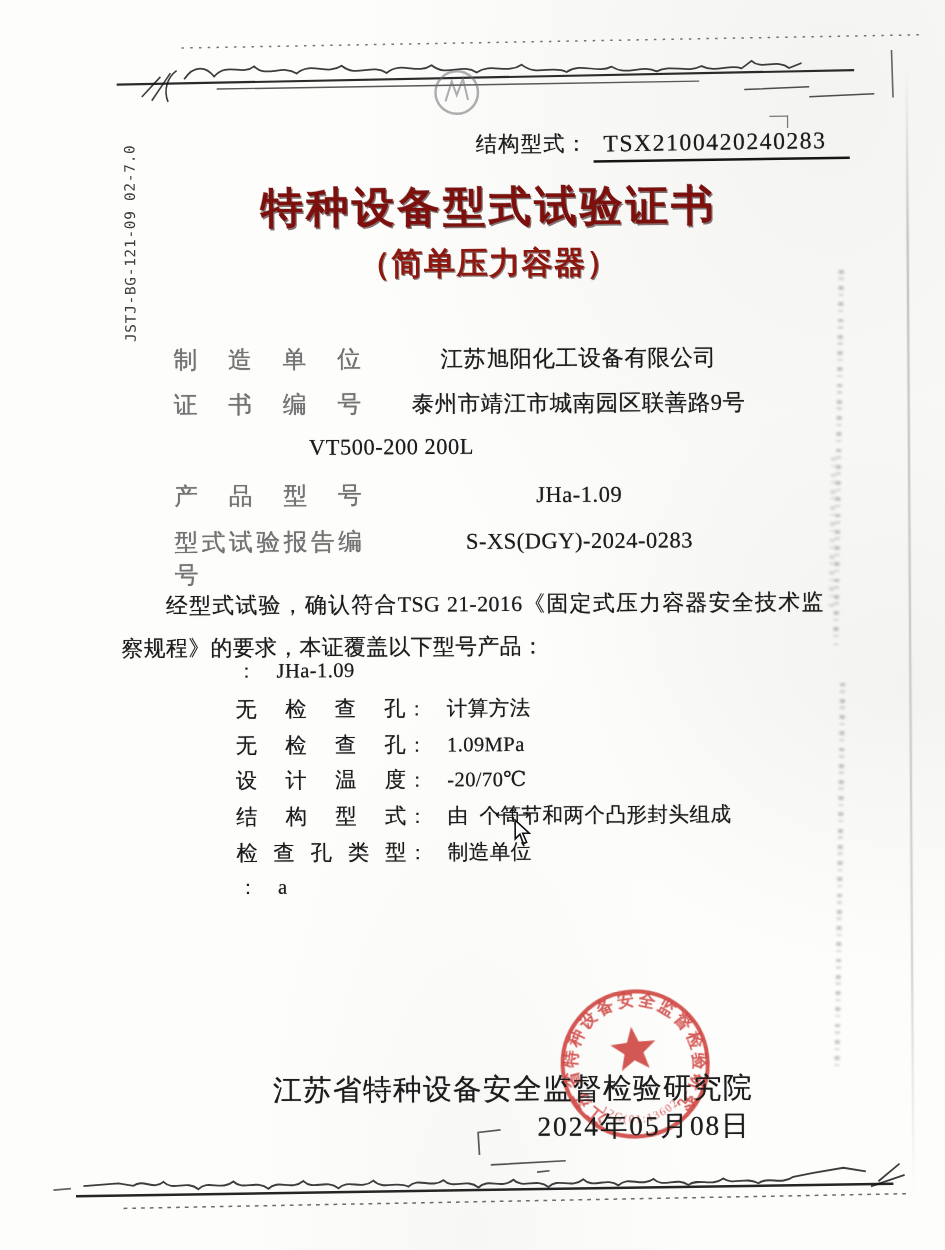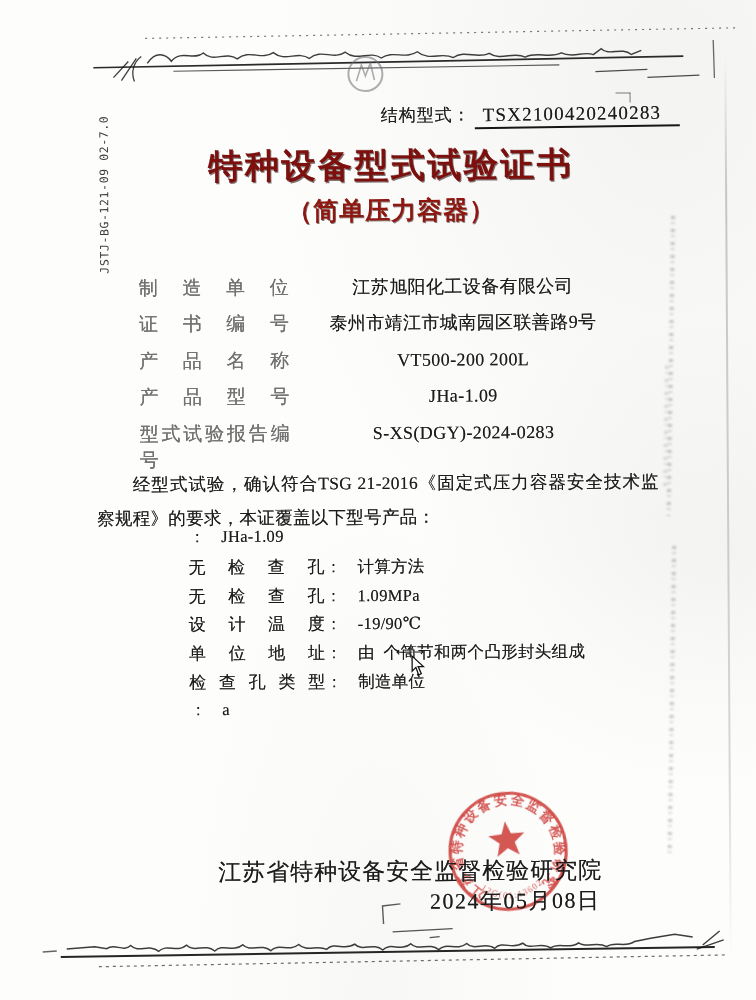--- a/index.html
+++ b/index.html
@@ -141,21 +141,20 @@
   <div class="fields">
     <div class="frow">
       <span class="flabel ink">制造单位</span>
       <span class="fvalue ink">江苏旭阳化工设备有限公司</span>
     </div>
     <div class="frow">
       <span class="flabel ink">证书编号</span>
       <span class="fvalue ink">泰州市靖江市城南园区联善路9号</span>
     </div>
     <div class="frow">
-      <span class="flabel ink">产品名称</span>
       <span class="fvalue ink">VT500-200 200L</span>
     </div>
     <div class="frow">
       <span class="flabel ink">产品型号</span>
       <span class="fvalue ink">JHa-1.09</span>
     </div>
     <div class="frow">
       <span class="flabel ink">型式试验报告编号</span>
       <span class="fvalue ink">S-XS(DGY)-2024-0283</span>
     </div>
@@ -174,24 +173,24 @@
       <span class="svalue ink">计算方法</span>
     </div>
     <div class="srow">
       <span class="slabel ink">无检查孔</span>
         <span class="scolon">：</span>
       <span class="svalue ink">1.09MPa</span>
     </div>
     <div class="srow">
       <span class="slabel ink">设计温度</span>
         <span class="scolon">：</span>
-      <span class="svalue ink">-19/90℃</span>
-    </div>
-    <div class="srow">
-      <span class="slabel ink">单位地址</span>
+      <span class="svalue ink">-20/70℃</span>
+    </div>
+    <div class="srow">
+      <span class="slabel ink">结构型式</span>
         <span class="scolon">：</span>
       <span class="svalue ink">由  个筒节和两个凸形封头组成</span>
     </div>
     <div class="srow">
       <span class="slabel ink">检查孔类型</span>
         <span class="scolon">：</span>
       <span class="svalue ink">制造单位</span>
     </div>
     <div class="srow">
         <span class="scolon">：</span>

